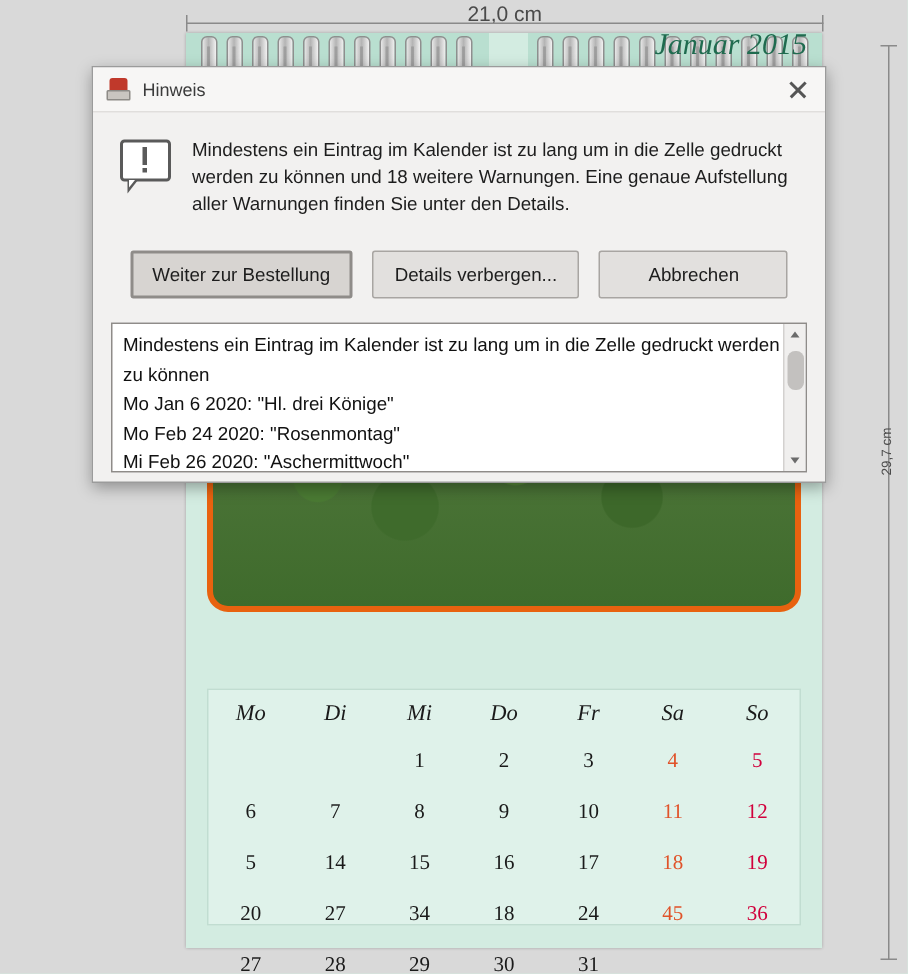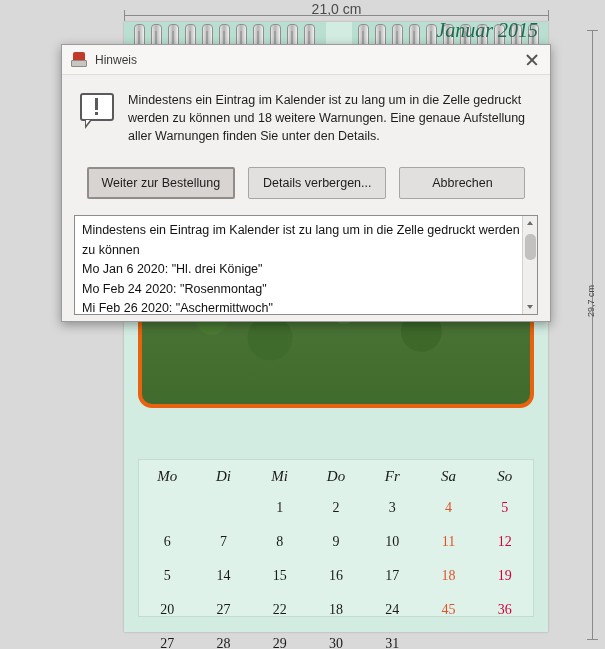--- a/index.html
+++ b/index.html
@@ -494,21 +494,21 @@
               <td>14</td>
               <td>15</td>
               <td>16</td>
               <td>17</td>
               <td class="sat">18</td>
               <td class="sun">19</td>
             </tr>
             <tr>
               <td>20</td>
               <td>27</td>
-              <td>22</td>
+              <td>34</td>
               <td>18</td>
               <td>24</td>
               <td class="sat">45</td>
               <td class="sun">36</td>
             </tr>
             <tr>
               <td>27</td>
               <td>28</td>
               <td>29</td>
               <td>30</td>

